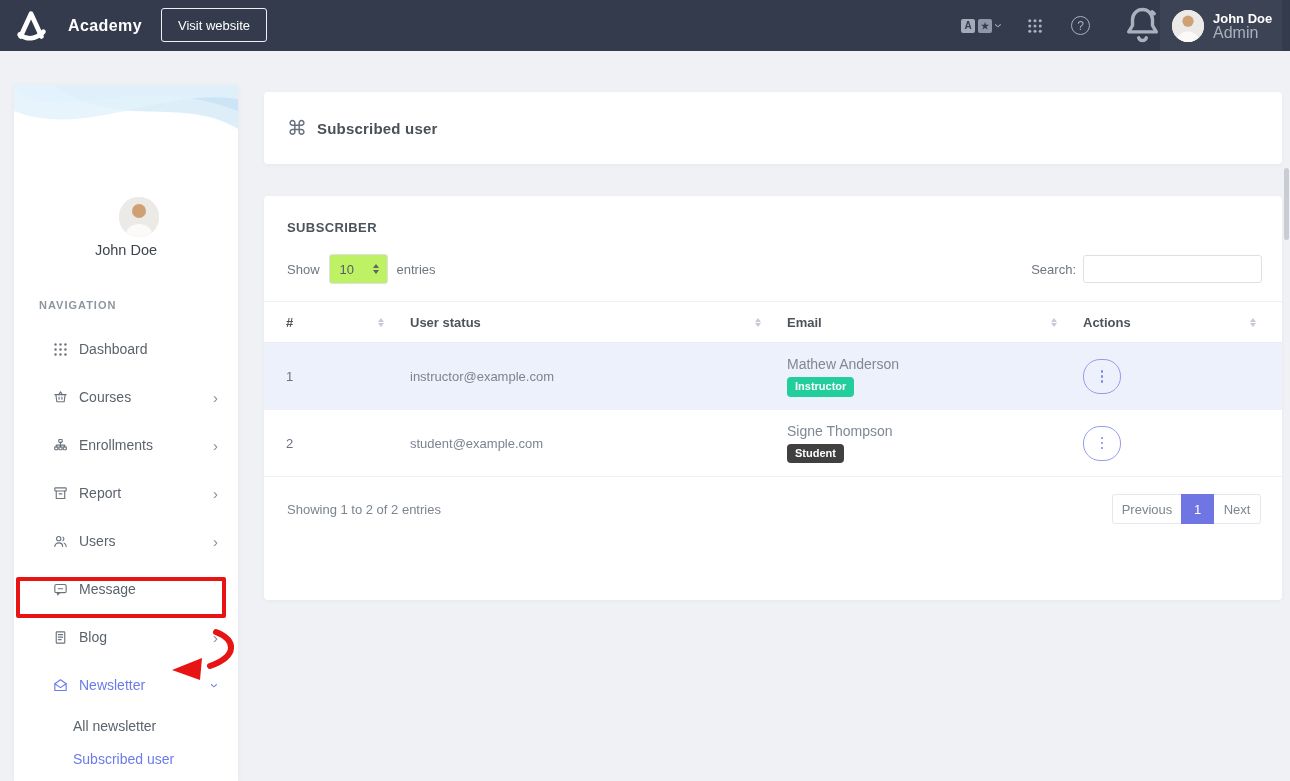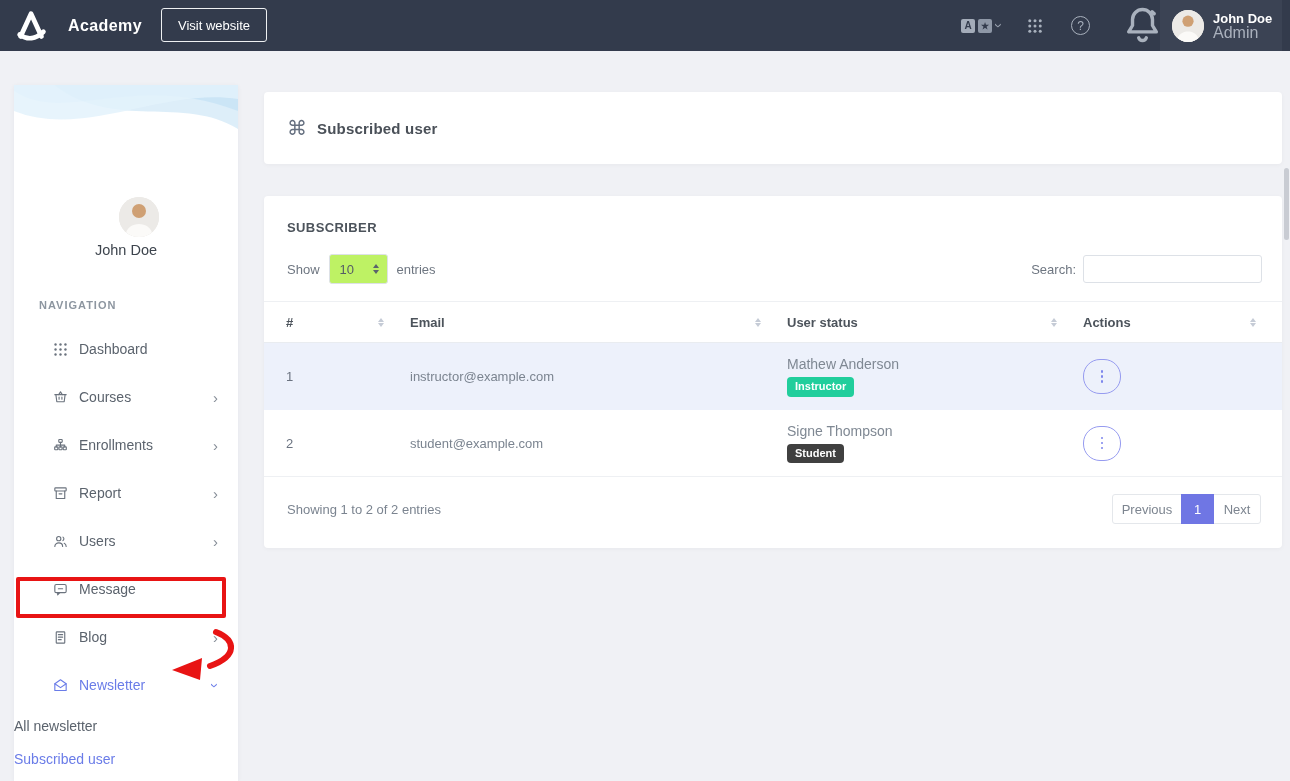--- a/index.html
+++ b/index.html
@@ -31,36 +31,36 @@
   .sidebar { position:absolute; left:14px; top:85px; width:224px; height:696px; background:#fff; box-shadow:0 1px 5px rgba(20,30,50,.05); }
   .side-wave { position:absolute; left:0; top:0; width:224px; height:72px; }
   .side-avatar { position:absolute; left:105px; top:112px; }
   .side-name { position:absolute; left:0; top:157px; width:224px; text-align:center; color:#3d444d; font-size:14.5px; font-weight:500; }
   .nav-label { position:absolute; left:25px; top:214px; color:#8d96a0; font-size:11px; letter-spacing:1px; font-weight:bold; }
   .nav { position:absolute; left:0; top:240px; width:224px; }
   .nav-item { height:48px; display:flex; align-items:center; padding:0 20px 0 38px; color:#5b636d; font-size:14px; cursor:pointer; }
   .nav-item .nico { width:17px; height:17px; margin-right:10px; color:#6b737e; display:flex; align-items:center; }
   .nav-item .nchev { margin-left:auto; color:#858d97; }
   .nav-item.active, .nav-item.active .nico, .nav-item.active .nchev { color:#6a7ce8; }
-  .sub-item { height:33px; display:flex; align-items:center; color:#5b636d; font-size:14px; cursor:pointer; }
+  .sub-item { height:33px; display:flex; align-items:center; padding-left:59px; color:#5b636d; font-size:14px; cursor:pointer; }
   .sub-item.active { color:#6a7ce8; }
   svg.ic { width:100%; height:100%; fill:none; stroke:currentColor; stroke-width:1.6; stroke-linecap:round; stroke-linejoin:round; }
   svg.icf { fill:currentColor; stroke:none; }
 
   
   .anno-box { position:absolute; left:16px; top:577px; width:210px; height:41px; border:4px solid #e81414; border-radius:2px; pointer-events:none; }
   .anno-arrow { position:absolute; left:160px; top:624px; pointer-events:none; }
 
   
   .card { position:absolute; background:#fff; border-radius:4px; box-shadow:0 1px 4px rgba(21,27,38,.04); }
   .title-card { left:264px; top:92px; width:1018px; height:72px; display:flex; align-items:center; padding-left:23px; }
   .cmd-ic { font-size:20px; color:#667080; margin-right:10px; }
   .page-title { font-size:15px; font-weight:bold; color:#4a5058; letter-spacing:.2px; }
 
-  .table-card { left:264px; top:196px; width:1018px; height:352px; }
+  .table-card { left:264px; top:196px; width:1018px; height:404px; }
   .panel-title { position:absolute; left:23px; top:24px; font-size:13px; font-weight:bold; color:#4c535b; letter-spacing:.4px; }
   .controls { position:absolute; left:23px; top:58px; right:20px; height:30px; display:flex; align-items:center; font-size:13px; color:#6e7681; }
   .len-select { display:flex; align-items:center; justify-content:space-between; width:59px; height:30px; border:1px solid #dde1e7; border-radius:3px; margin:0 9px; padding:0 8px 0 10px; color:#555c66; cursor:pointer; background:#bef264; }
   .updown { display:flex; flex-direction:column; gap:2px; }
   .tri-u { width:0; height:0; border-left:3.5px solid transparent; border-right:3.5px solid transparent; border-bottom:4.5px solid #5a626c; }
   .tri-d { width:0; height:0; border-left:3.5px solid transparent; border-right:3.5px solid transparent; border-top:4.5px solid #5a626c; }
   .search-wrap { margin-left:auto; display:flex; align-items:center; gap:7px; }
   .search-input { width:179px; height:28px; border:1px solid #dde1e7; border-radius:3px; outline:none; font-family:inherit; font-size:13px; padding:0 8px; color:#555c66; background:#fff; }
 
   .t-grid { display:grid; grid-template-columns:124px 377px 296px 1fr; align-items:center; padding:0 20px 0 22px; }
@@ -322,28 +322,28 @@
 
     <div class="t-head t-grid">
       <div class="th-cell">
         <span>#</span>
         <span class="sort">
             <i class="s-u"></i>
             <i class="s-d"></i>
           </span>
       </div>
       <div class="th-cell">
-        <span>Email</span>
+        <span>User status</span>
         <span class="sort">
             <i class="s-u"></i>
             <i class="s-d"></i>
           </span>
       </div>
       <div class="th-cell">
-        <span>User status</span>
+        <span>Email</span>
         <span class="sort">
             <i class="s-u"></i>
             <i class="s-d"></i>
           </span>
       </div>
       <div class="th-cell">
         <span>Actions</span>
         <span class="sort last">
             <i class="s-u"></i>
             <i class="s-d"></i>

